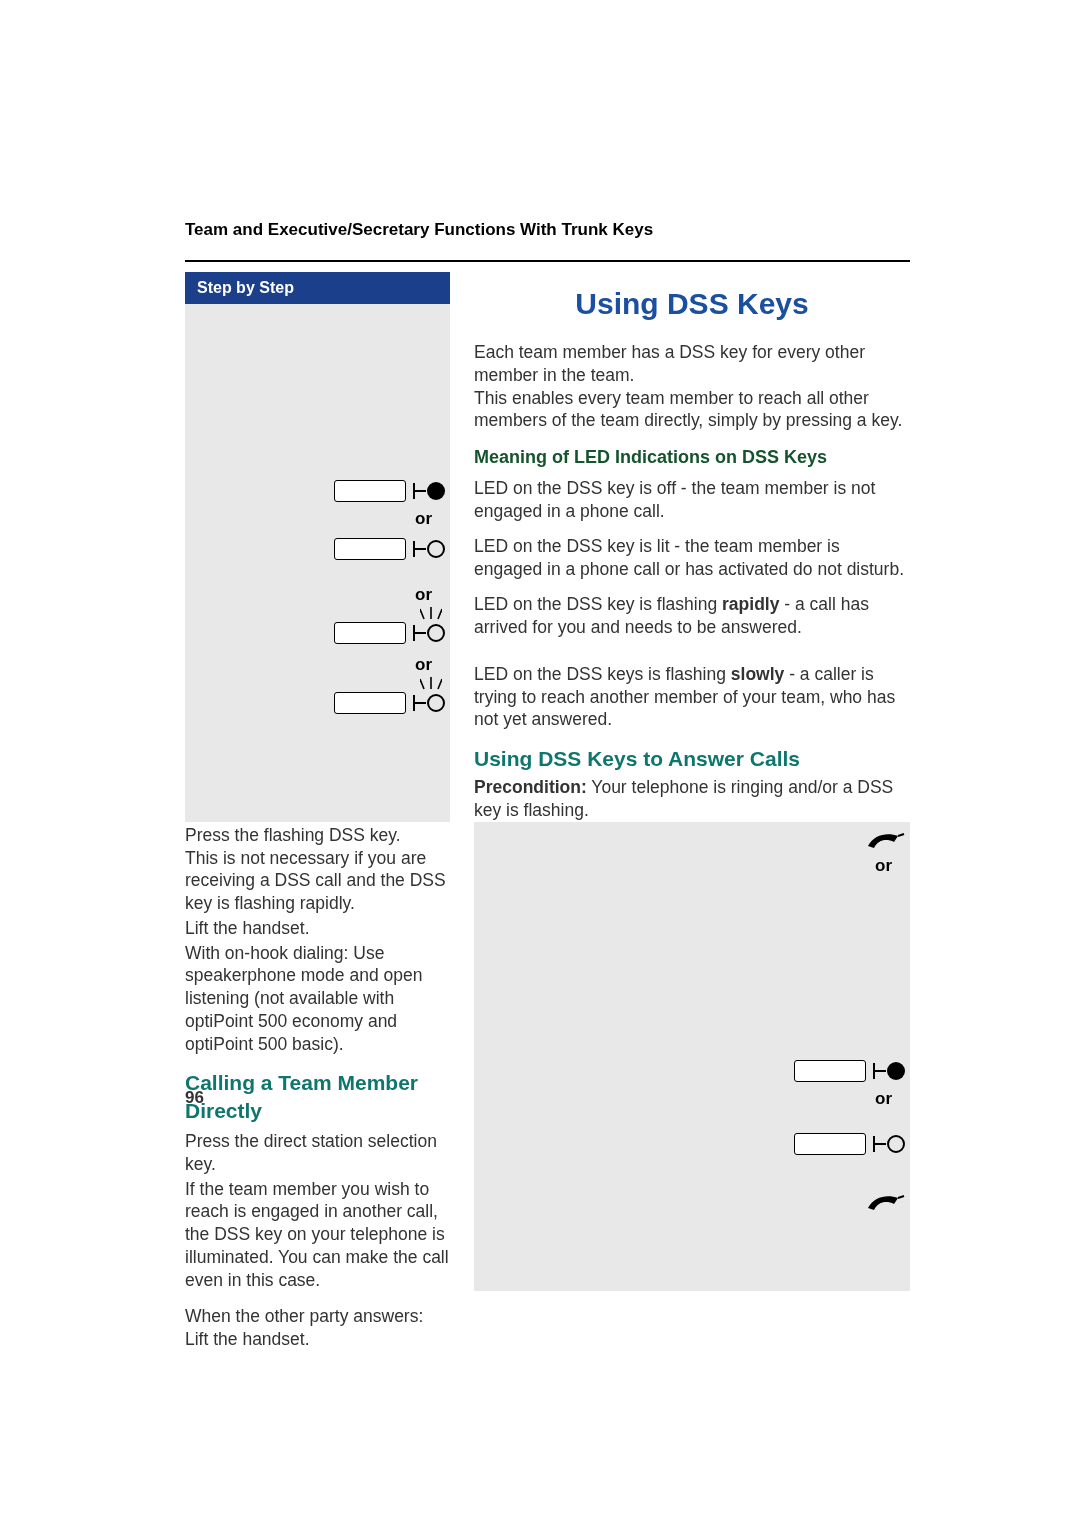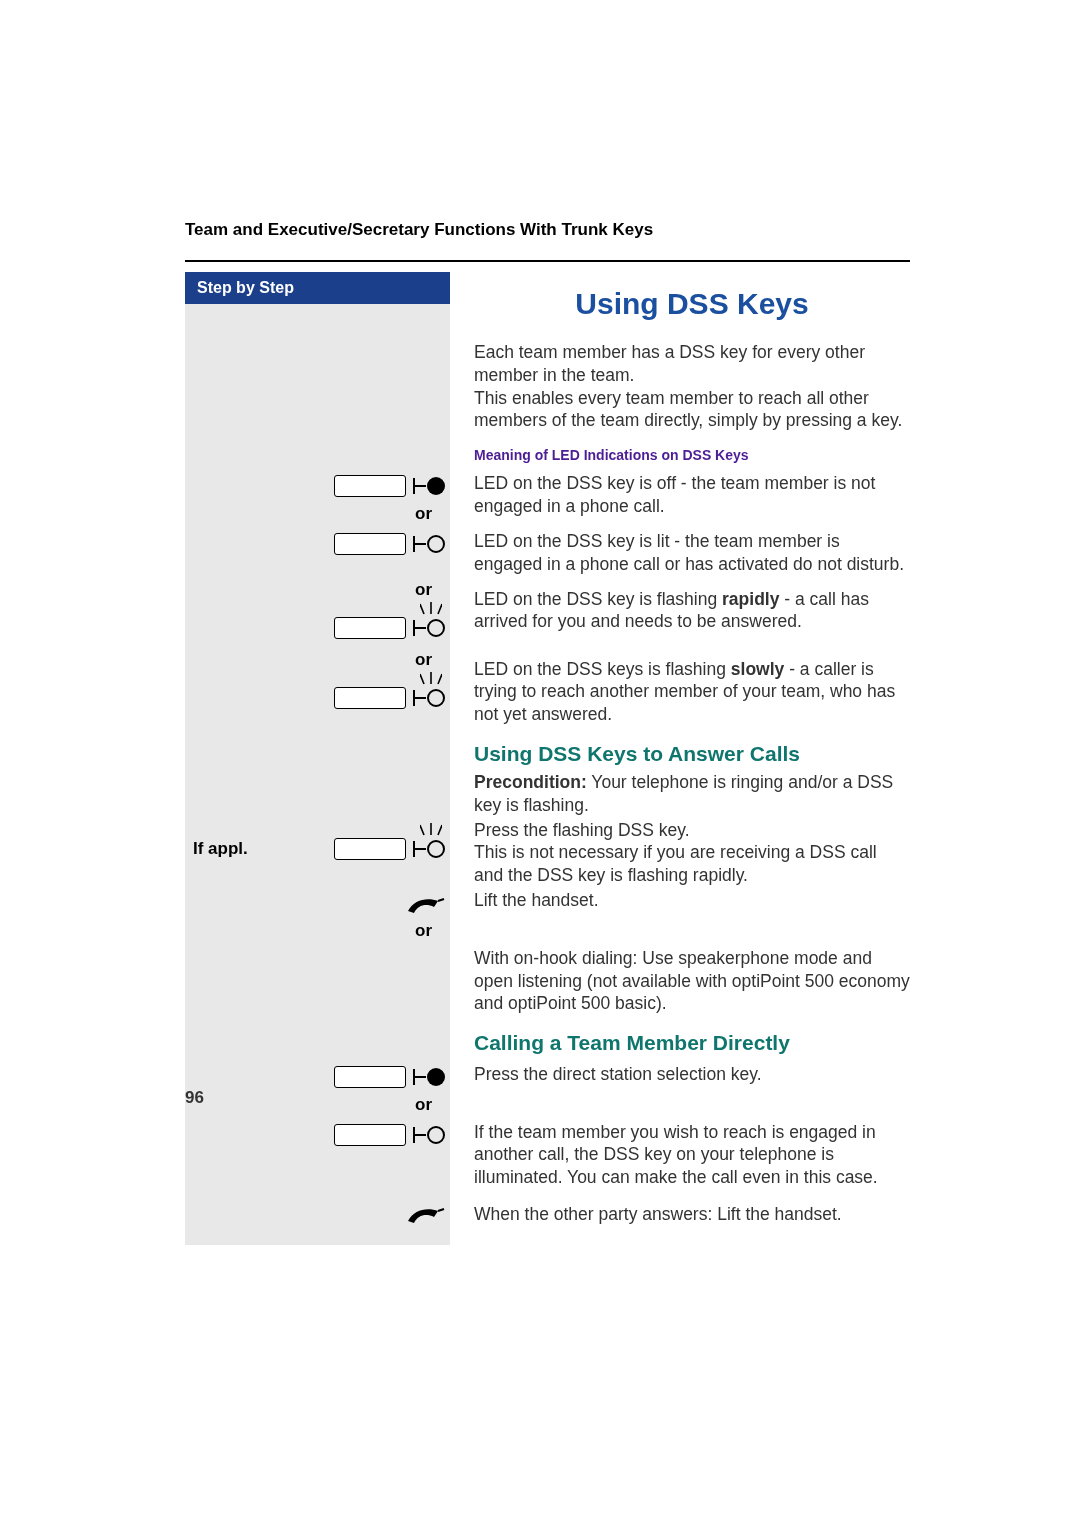--- a/index.html
+++ b/index.html
@@ -106,22 +106,22 @@
     margin: 10px 0 18px 0;
     text-align: center;
   }
   h2.sub-title {
     color: #0f766e;
     font-size: 21px;
     font-weight: bold;
     margin: 12px 0 4px 0;
   }
   .led-heading {
-    color: #4c1d95;
-    font-size: 14px;
+    color: #14532d;
+    font-size: 18px;
     font-weight: bold;
     margin: 14px 0 6px 0;
   }
   .page-number {
     position: absolute;
     left: 185px;
     bottom: 420px;
     font-size: 17px;
     font-weight: bold;
   }
@@ -218,35 +218,20 @@
     </div>
 
     <div class="sidebar"></div>
     <div class="body-cell">
       <h2 class="sub-title">Using DSS Keys to Answer Calls</h2>
       <div>
         <b>Precondition:</b><span> Your telephone is ringing and/or a DSS key is flashing.</span>
       </div>
     </div>
 
-    <div class="sidebar cue-cell">
-      <svg class="flash-lines" viewBox="0 0 22 16">
-        <line x1="4" y1="14" x2="0" y2="4" stroke="#000" stroke-width="1.6"></line>
-        <line x1="11" y1="14" x2="11" y2="2" stroke="#000" stroke-width="1.6"></line>
-        <line x1="18" y1="14" x2="22" y2="4" stroke="#000" stroke-width="1.6"></line>
-      </svg>
-      <div class="cue-row">
-        <span class="cue-label-left">If appl.</span>
-        <div class="key-box"></div>
-        <svg class="led-off" width="34" height="24" viewBox="0 0 34 24">
-          <path d="M2 4 V20 M2 12 H14" stroke="#000" stroke-width="2" fill="none"></path>
-          <circle cx="24" cy="12" r="8" fill="none" stroke="#000" stroke-width="2"></circle>
-        </svg>
-      </div>
-    </div>
     <div class="body-cell" style="white-space:pre-line;">Press the flashing DSS key.
 This is not necessary if you are receiving a DSS call and the DSS key is flashing rapidly.</div>
 
     <div class="sidebar cue-cell">
       <div class="cue-row">
         <svg class="handset-icon" viewBox="0 0 42 24">
           <path d="M4 20 C10 8, 24 6, 34 10 L30 16 C22 12, 14 14, 10 22 Z" fill="#000"></path>
           <path d="M34 10 L40 8" stroke="#000" stroke-width="2"></path>
         </svg>
       </div>

